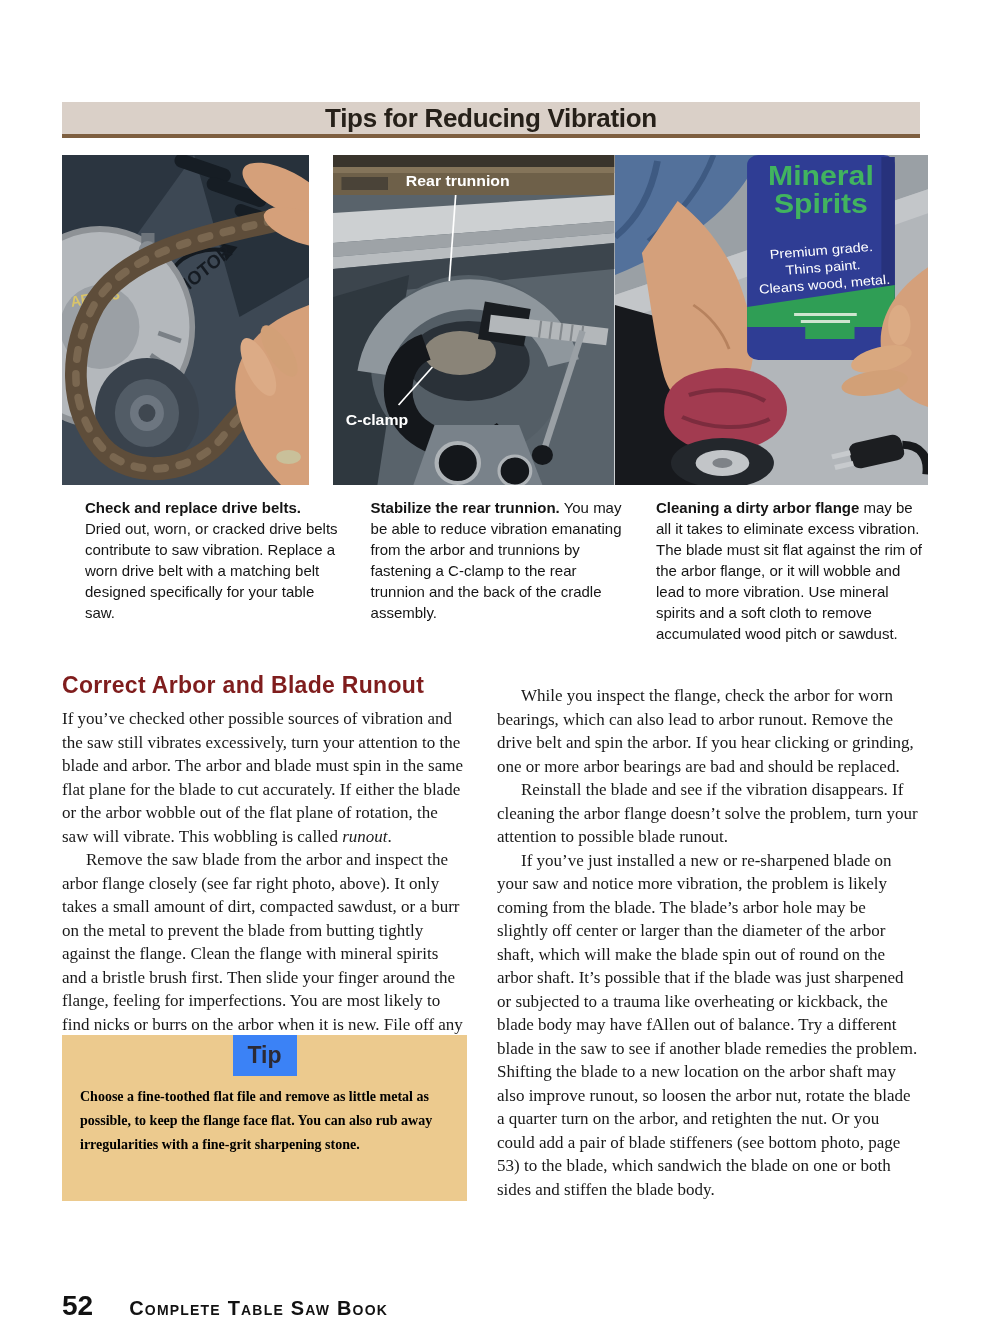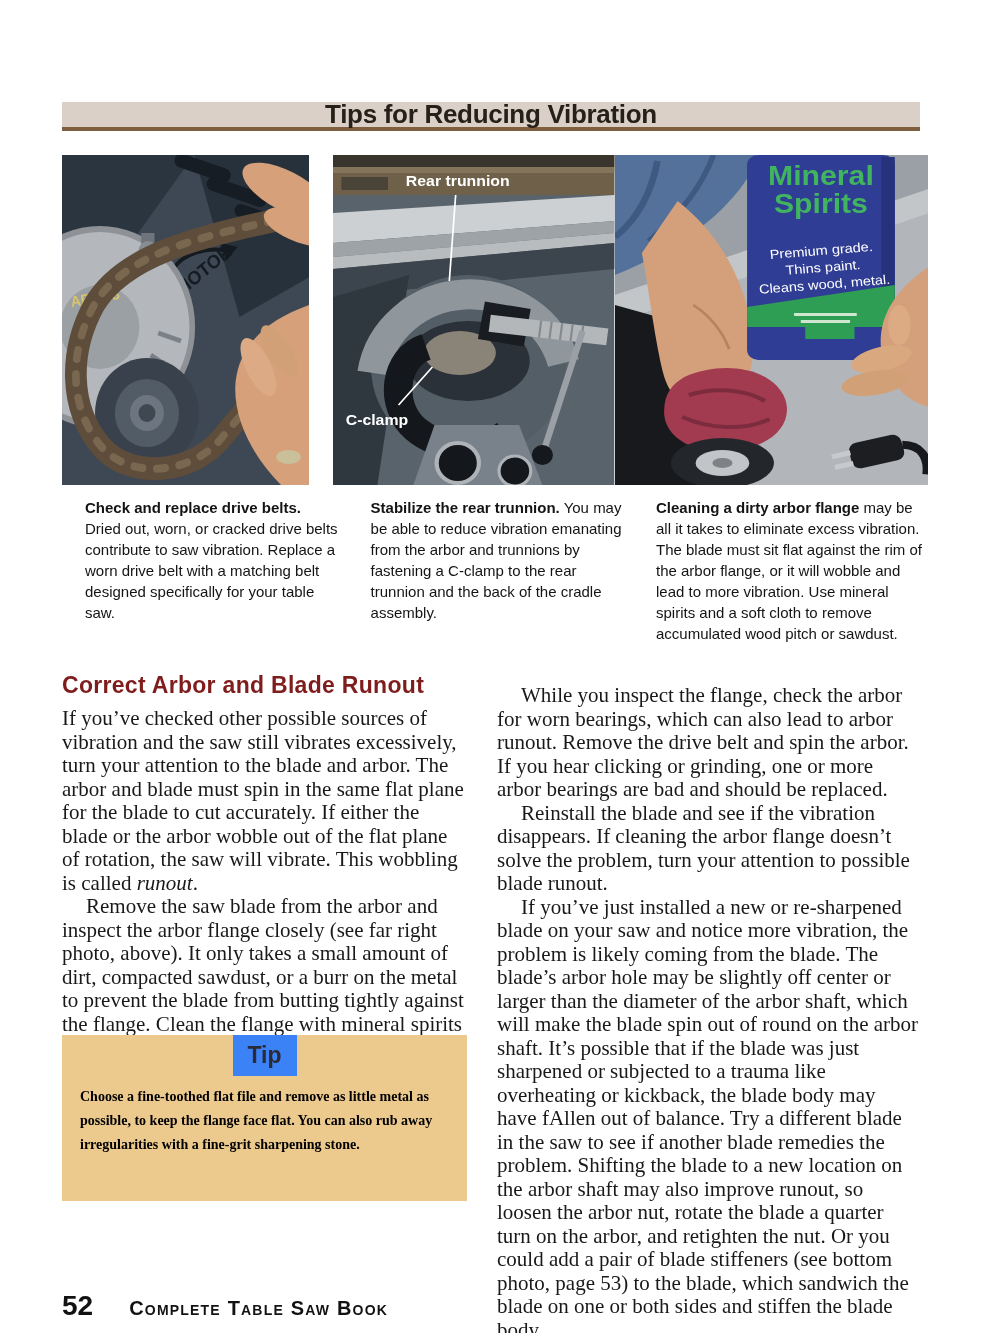--- a/index.html
+++ b/index.html
@@ -2,21 +2,21 @@
 <html><head>
 <meta charset="utf-8">
 <style>
   html,body { margin:0; padding:0; background:#ffffff; }
   .page {
     position:relative; width:1000px; height:1333px; overflow:hidden;
     background:#ffffff; font-family:"Liberation Sans", sans-serif;
   }
   
   .banner {
-    position:absolute; left:62px; top:102px; width:858px; height:29px;
+    position:absolute; left:62px; top:102px; width:858px; height:36px;
     background:#dad0c8; border-bottom:4px solid #7e5f40;
     display:flex; align-items:center; justify-content:center; box-sizing:border-box;
   }
   .banner h1 {
     margin:0; font-size:26px; font-weight:bold; color:#262019; letter-spacing:-0.3px;
   }
   
   .photos { position:absolute; left:62px; top:155px; width:866px; display:flex; }
   .photos figure { margin:0; height:330px; }
   .photos svg { display:block; width:100%; height:100%; }
@@ -31,21 +31,21 @@
   .cap2 { width:266px; margin-left:31px; }
   .cap3 { width:280px; margin-left:27px; }
   
   .article { position:absolute; left:62px; top:672px; width:858px; display:flex; }
   .col-left { width:405px; }
   .col-right { width:423px; margin-left:30px; padding-top:12px; box-sizing:border-box; }
   .col-left h2 {
     margin:0 0 8px 0; font-size:23px; font-weight:700; color:#7f1d1d; letter-spacing:0.3px;
   }
   .article p {
-    margin:0; font-family:"Liberation Serif", serif; font-size:21px;
+    margin:0; font-family:"Liberation Serif", serif; font-size:17px;
     line-height:23.5px; color:#191919;
   }
   .article p.indent { text-indent:24px; }
   .article .ital { font-style:italic; }
   
   .tipbox {
     position:absolute; left:62px; top:1035px; width:405px; height:166px;
     background:#ecca8e; box-sizing:border-box;
   }
   .tip-label {

